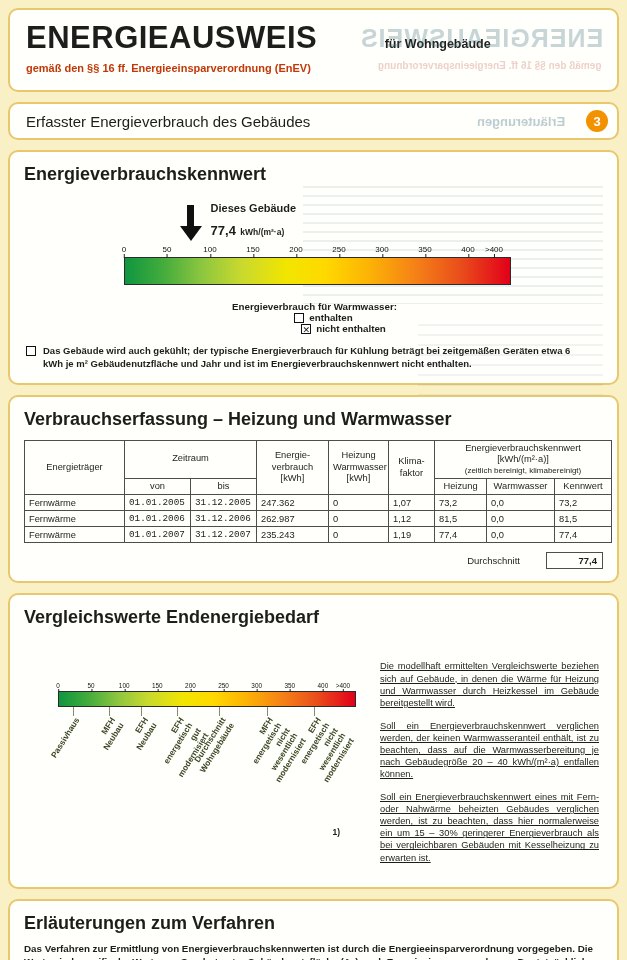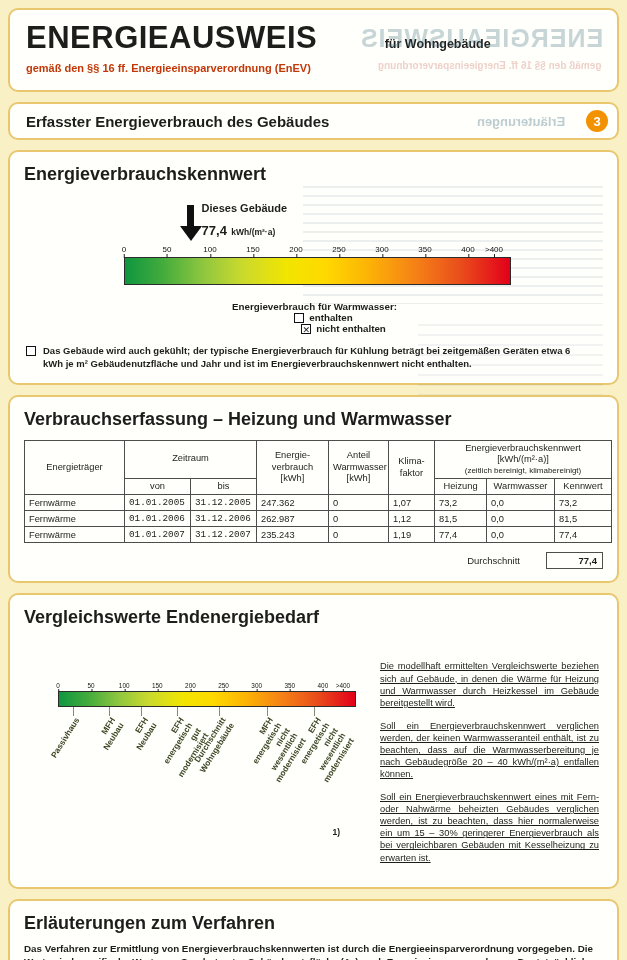--- a/index.html
+++ b/index.html
@@ -10,34 +10,34 @@
   
   .hdr{padding:12px 16px 10px 16px;height:84px;}
   .hdr-title{font-size:31px;font-weight:bold;letter-spacing:.5px;display:inline-block;line-height:1;}
   .hdr-suffix{font-size:12.5px;font-weight:bold;margin-left:19px;padding-left:44px;}
   .hdr-sub{margin-top:9px;font-size:11px;font-weight:bold;color:#C23808;}
   .bleed-title{position:absolute;right:14px;top:14px;transform:scaleX(-1);font-size:25px;font-weight:bold;letter-spacing:1px;color:rgba(70,115,130,.30);white-space:nowrap;}
   .bleed-sub{position:absolute;right:16px;top:50px;transform:scaleX(-1);font-size:10px;font-weight:bold;color:rgba(185,75,55,.26);white-space:nowrap;}
 
   
   .bar{height:38px;display:flex;align-items:center;padding:0 16px;}
-  .bar-title{font-size:15px;font-weight:bold;}
+  .bar-title{font-size:15px;font-weight:normal;}
   .badge{position:absolute;right:9px;top:50%;transform:translateY(-50%);width:22px;height:22px;border-radius:50%;background:#F39200;color:#fff;font-size:13px;font-weight:bold;display:flex;align-items:center;justify-content:center;}
   .bleed-erl{position:absolute;right:52px;top:50%;transform:translateY(-50%) scaleX(-1);font-size:13px;font-weight:bold;color:rgba(70,115,130,.36);white-space:nowrap;}
 
   .box-title{font-size:18px;font-weight:bold;}
   .pad{padding:12px 14px;}
 
   
   .band-wrap{position:relative;margin:58px 92px 0 100px;}
   .ticks{position:relative;height:14px;}
   .tick{position:absolute;bottom:3px;transform:translateX(-50%);font-size:8px;color:#111;white-space:nowrap;}
   .tick::after{content:'';position:absolute;top:100%;left:50%;width:1px;height:4px;background:#222;}
   .band{height:26px;border:1px solid #2b2b2b;background:linear-gradient(90deg,#0F9640 0%,#44AC3C 10%,#8DC63F 20%,#C8D92E 30%,#F2E500 42%,#FFD900 52%,#FCB405 63%,#F57F17 76%,#E94E1B 87%,#E2001A 100%);}
-  .marker{position:absolute;bottom:44px;left:calc(17.2% - 11px);display:flex;align-items:flex-start;z-index:2;margin-top:16px;}
+  .marker{position:absolute;bottom:44px;left:calc(17.2% - 11px);display:flex;gap:9px;align-items:flex-start;z-index:2;margin-top:16px;}
   .arrow{display:flex;flex-direction:column;align-items:center;margin-top:3px;}
   .arrow-stem{width:7px;height:21px;background:#101010;}
   .arrow-head{width:0;height:0;border-left:11px solid transparent;border-right:11px solid transparent;border-top:15px solid #101010;}
   .marker-label{font-size:11px;font-weight:bold;white-space:nowrap;}
   .marker-valrow{margin-top:7px;white-space:nowrap;}
   .marker-val{font-size:13px;font-weight:bold;}
   .marker-unit{font-size:8.5px;font-weight:bold;}
 
   .ww-row{display:flex;align-items:center;margin:16px 0 0 2px;font-size:9.8px;font-weight:bold;flex-direction:column;}
   .cb{display:inline-block;width:10px;height:10px;border:1.2px solid #111;background:#fff;text-align:center;line-height:10px;font-size:9px;font-weight:bold;box-sizing:border-box;}
@@ -161,21 +161,21 @@
           <col style="width:46px">
           <col style="width:52px">
           <col style="width:68px">
           <col style="width:57px">
       </colgroup>
       <thead>
         <tr>
           <th rowspan="2">Energieträger</th>
           <th colspan="2">Zeitraum</th>
           <th rowspan="2">Energie­verbrauch [kWh]</th>
-          <th rowspan="2">Anteil Warmwasser [kWh]</th>
+          <th rowspan="2">Heizung Warmwasser [kWh]</th>
           <th rowspan="2">Klima­faktor</th>
           <th colspan="3">
             <span>Energieverbrauchskennwert [kWh/(m²·a)]</span>
             <span class="kw-group-l2">(zeitlich bereinigt, klimabereinigt)</span>
           </th>
         </tr>
         <tr>
           <th>von</th>
           <th>bis</th>
           <th>Heizung</th>

